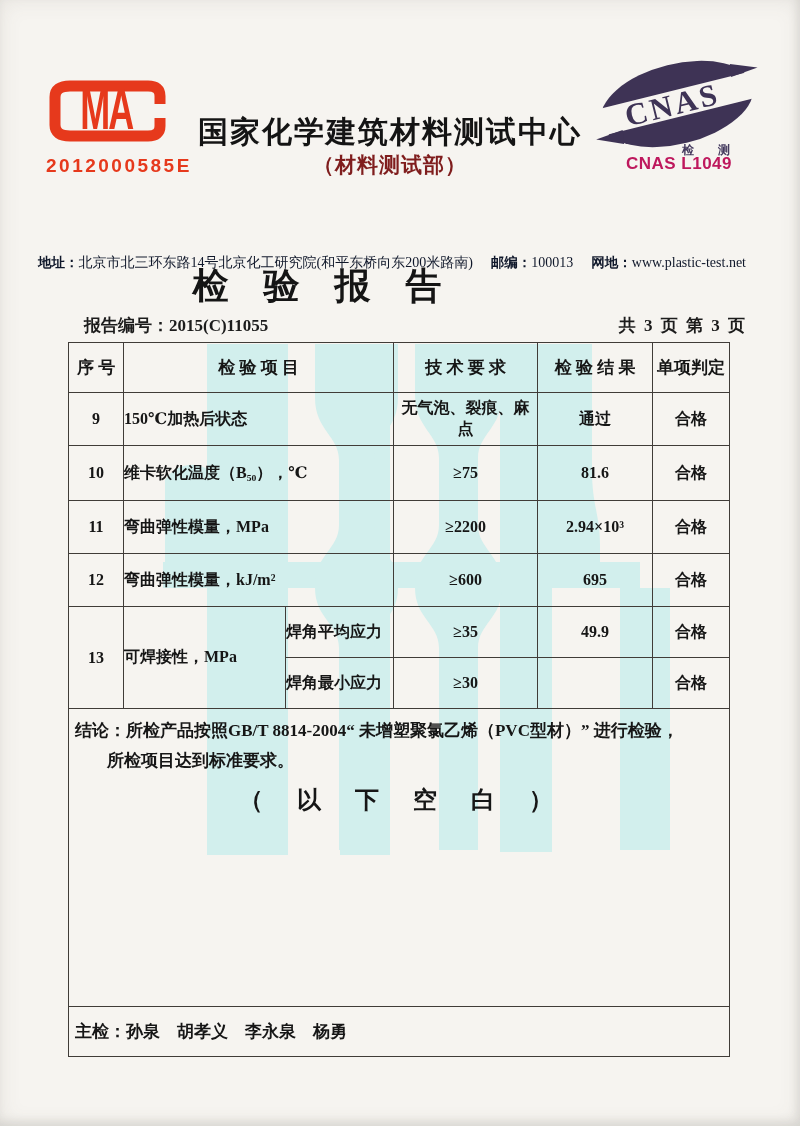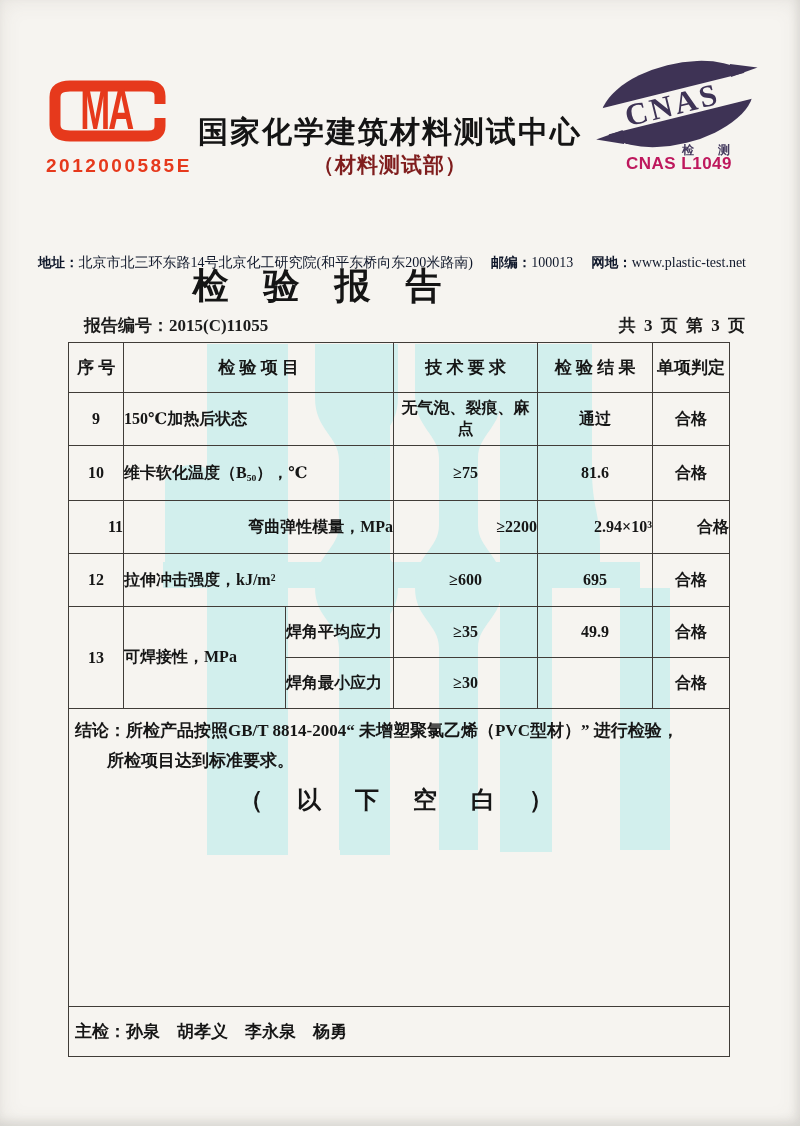--- a/index.html
+++ b/index.html
@@ -38,21 +38,21 @@
   .report-meta .no{float:left;}
   .report-meta .pages{float:right;word-spacing:4px;}
 
   
   table.report{left:68px;top:342px;width:661px;border-collapse:collapse;table-layout:fixed;
                font-size:16px;font-weight:bold;color:#161616;}
   table.report td{border:1.6px solid #403c38;padding:0;vertical-align:middle;background:transparent;overflow:hidden;}
   td.c{text-align:center;}
   td.l{text-align:left;padding-left:8px;}
   tr.r-head td{height:49px;font-size:17px;}
-  tr.r9  td{height:52px;} tr.r10 td{height:54px;} tr.r11 td{height:52px;text-align:right;} tr.r12 td{height:52px;}
+  tr.r9  td{height:52px;} tr.r10 td{height:54px;} tr.r11 td{height:52px;} tr.r12 td{height:52px;}
   tr.r13a td{height:50px;} tr.r13b td{height:50px;}
   tr.r-concl td{height:297px;vertical-align:top;}
   tr.r-foot td{height:49px;}
   .concl-line1{margin:10px 4px 0 6px;font-size:17px;}
   .concl-line2{margin:7px 4px 0 38px;font-size:17px;}
   .concl-line3{margin:12px 0 0 0;text-align:center;font-size:24px;word-spacing:16px;letter-spacing:6px;}
   .foot-text{padding-left:6px;font-size:17px;}
 </style>
 </head>
 <body>
@@ -140,21 +140,21 @@
     </tr>
     <tr class="r11">
       <td class="c">11</td>
       <td class="l" colspan="2">弯曲弹性模量，MPa</td>
       <td class="c">≥2200</td>
       <td class="c">2.94×10³</td>
       <td class="c">合格</td>
     </tr>
     <tr class="r12">
       <td class="c">12</td>
-      <td class="l" colspan="2">拉伸冲击强度，kJ/m²</td>
+      <td class="l" colspan="2">弯曲弹性模量，kJ/m²</td>
       <td class="c">≥600</td>
       <td class="c">695</td>
       <td class="c">合格</td>
     </tr>
     <tr class="r13a">
       <td class="c" rowspan="2">13</td>
       <td class="l" rowspan="2">可焊接性，MPa</td>
       <td class="l">焊角平均应力</td>
       <td class="c">≥35</td>
       <td class="c">49.9</td>

